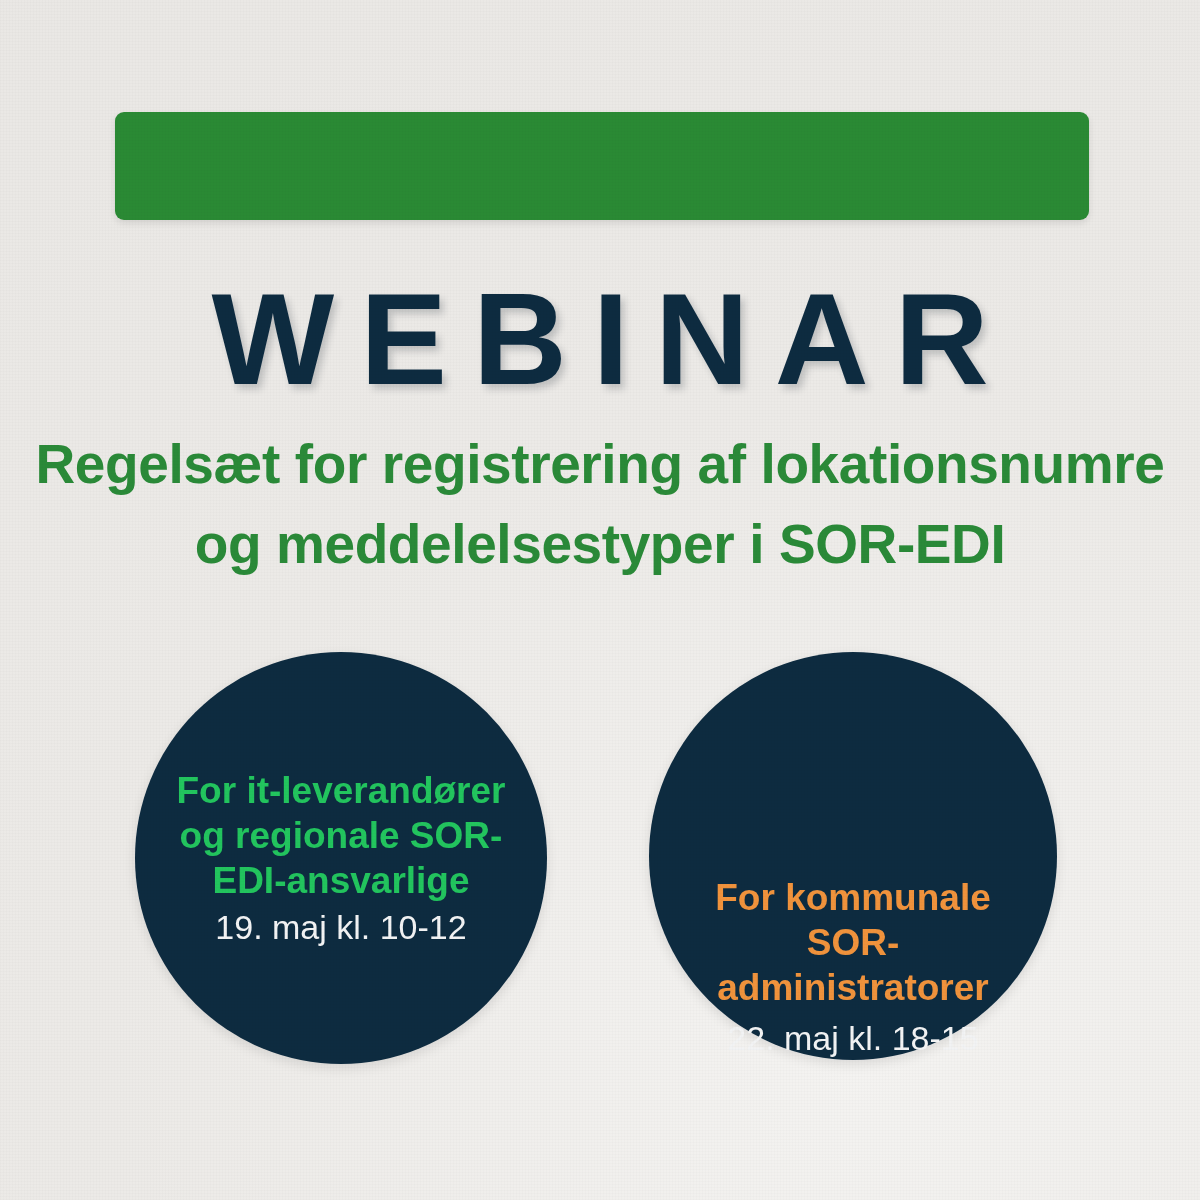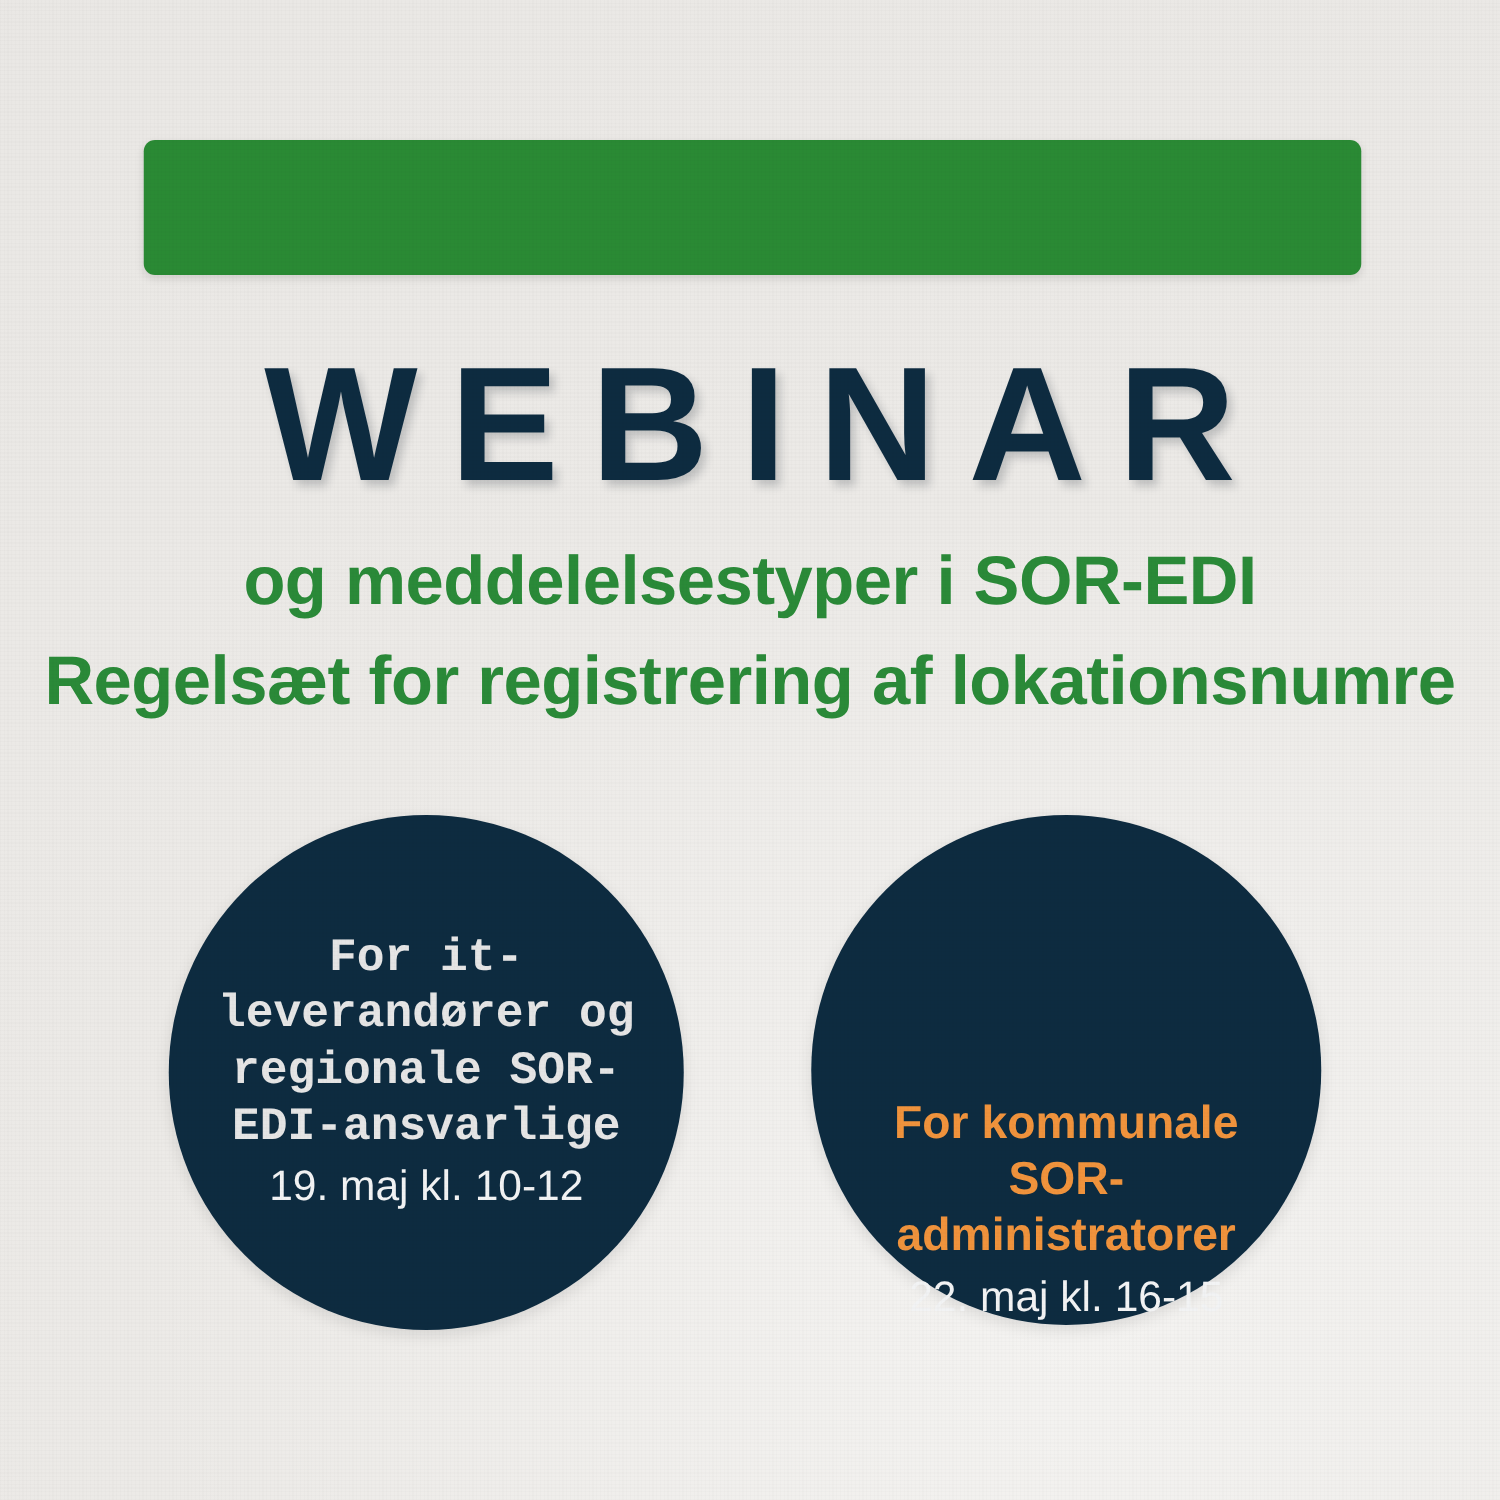--- a/index.html
+++ b/index.html
@@ -124,28 +124,28 @@
 </head>
 <body>
 
 <div id="poster">
 
   <div id="banner-bar" style="background: rgb(42, 138, 52);"></div>
 
   <div id="webinar-title" style="color: rgb(13, 43, 64);">WEBINAR</div>
 
   <div id="subtitle" style="color: rgb(42, 138, 56);">
+    <span class="sub-line">Regelsæt for registrering af lokationsnumre</span>
     <span class="sub-line">og meddelelsestyper i SOR-EDI</span>
-    <span class="sub-line">Regelsæt for registrering af lokationsnumre</span>
   </div>
 
   <div class="circle" id="circle-left" style="background: rgb(13, 43, 64);">
-    <div class="circle-heading" style="color: #e5e5e5; font-family: Liberation Mono, monospace;">For it-leverandører og regionale SOR-EDI-ansvarlige</div>
+    <div class="circle-heading" style="color: #22c55e;">For it-leverandører og regionale SOR-EDI-ansvarlige</div>
     <div class="circle-date" style="color: rgb(242, 243, 244);">19. maj kl. 10-12</div>
   </div>
 
   <div class="circle" id="circle-right" style="background: rgb(13, 43, 64);">
     <div class="circle-heading" style="color: rgb(240, 147, 60);">For kommunale SOR-administratorer</div>
-    <div class="circle-date" style="color: rgb(242, 243, 244);">22. maj kl. 16-15</div>
+    <div class="circle-date" style="color: rgb(242, 243, 244);">22. maj kl. 18-15</div>
   </div>
 
   <div id="grain"></div>
 </div>
 
 </body></html>

